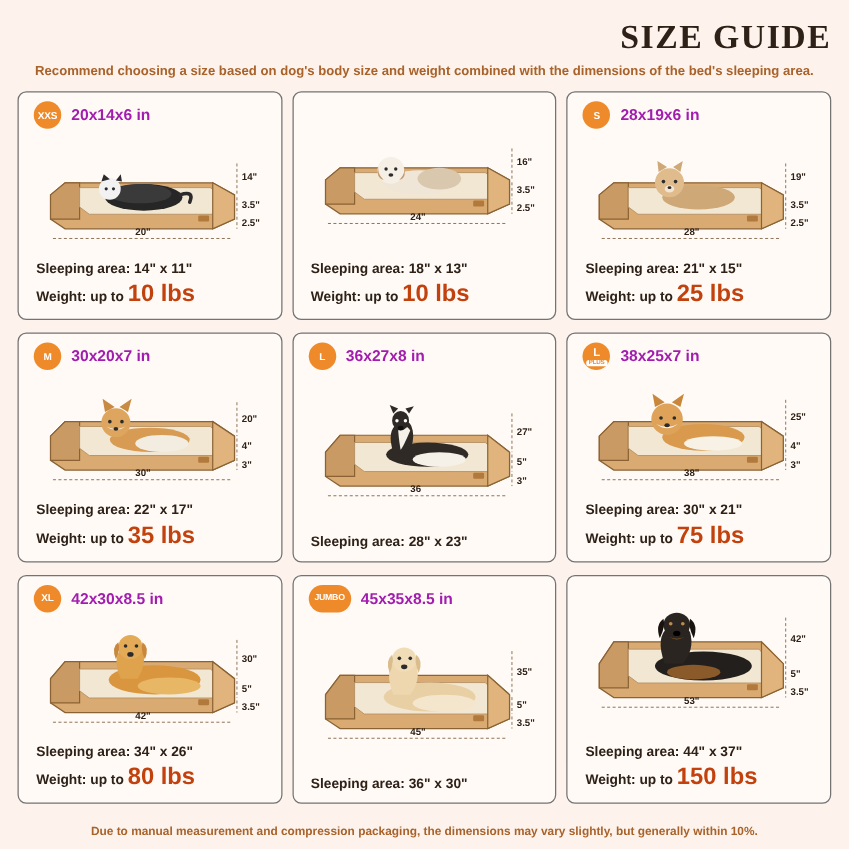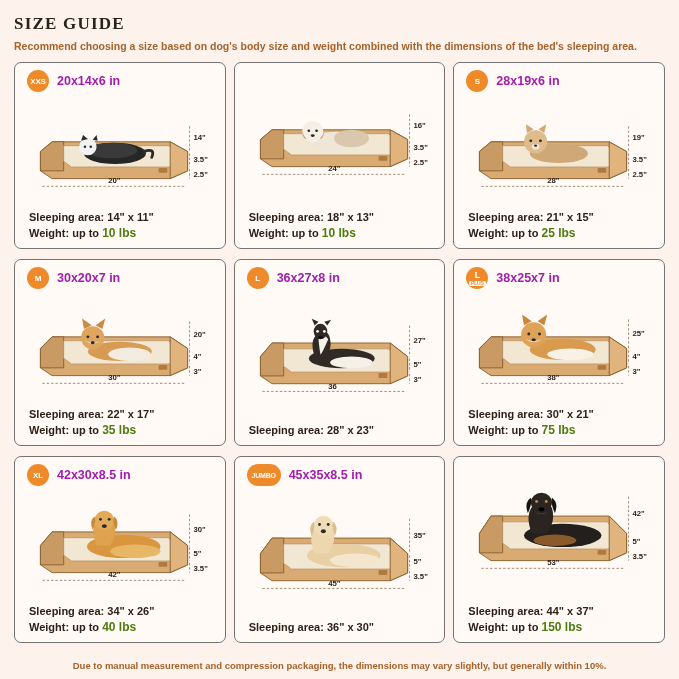--- a/index.html
+++ b/index.html
@@ -16,29 +16,30 @@
   }
   .page {
     width: 679px;
     height: 679px;
     box-sizing: border-box;
     padding: 10px 14px 8px 14px;
     display: flex;
     flex-direction: column;
   }
   .title {
-    text-align: left;
+    text-align: right;
     font-family: "Liberation Serif", serif;
-    font-size: 17px;
+    font-size: 27px;
     font-weight: bold;
     letter-spacing: 1.2px;
     color: #2e2118;
     margin: 4px 0 6px 0;
   }
   .subtitle {
+    text-align: center;
     font-size: 10.5px;
     font-weight: bold;
     color: #a8622a;
     margin-bottom: 10px;
   }
   .grid {
     flex: 1;
     display: grid;
     grid-template-columns: repeat(3, 1fr);
     grid-template-rows: repeat(3, 1fr);
@@ -106,21 +107,21 @@
   }
   .illus svg { width: 100%; height: 100%; display: block; }
   .specs {
     font-size: 11px;
     line-height: 1.35;
     padding-left: 6px;
     padding-bottom: 2px;
   }
   .specs .lbl { font-weight: bold; color: #2e2118; }
   .specs .val { font-weight: bold; color: #2e2118; }
-  .specs .wt { color: #4d7c0f; font-weight: bold; font-size: 12px; }
+  .specs .wt { color: #c2410c; font-weight: bold; font-size: 19px; }
   .footnote {
     text-align: center;
     font-size: 9.5px;
     font-weight: bold;
     color: #a8622a;
     margin-top: 17px;
   }
 </style>
 </head>
 <body>
@@ -446,21 +447,21 @@
             <text x="176" y="72">3.5"</text>
             <text x="88" y="79">42"</text>
           </g>
         </svg>
       </div>
       <div class="specs">
         <div><span class="lbl">Sleeping area:</span>
           <span class="val">34" x 26"</span></div>
         <div><span class="lbl">Weight:</span>
           <span class="lbl">up to</span>
-          <span class="wt">40 lbs</span></div>
+          <span class="wt">80 lbs</span></div>
       </div>
     </div>
 
     <div class="card">
       <div class="card-head">
         <div class="badge wide">JUMBO</div>
         <div class="dims">45x35x8.5 in</div>
       </div>
       <div class="illus">
         <svg viewBox="0 0 200 92" preserveAspectRatio="xMidYMid meet">

